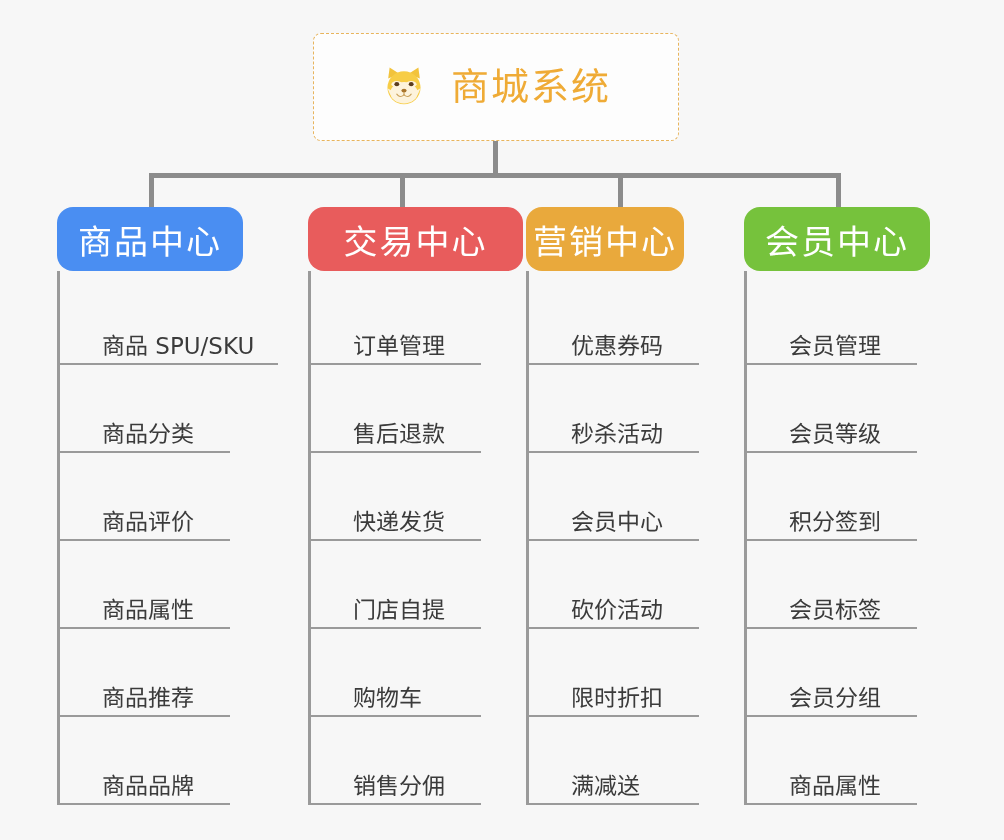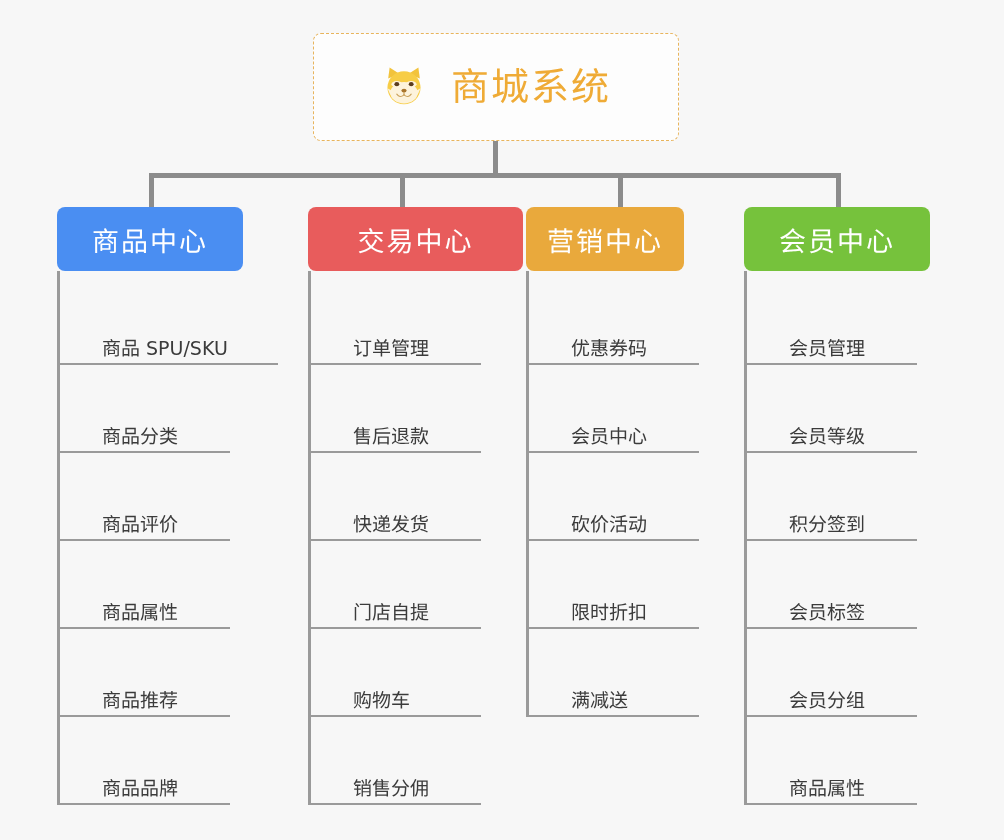--- a/index.html
+++ b/index.html
@@ -85,26 +85,26 @@
     position: absolute;
     top: 207px;
   }
   .branch-1 { left: 57px;  width: 250px; }
   .branch-2 { left: 308px; width: 220px; }
   .branch-3 { left: 526px; width: 220px; }
   .branch-4 { left: 744px; width: 220px; }
 
   .branch-header {
     height: 64px;
-    border-radius: 8px;
+    border-radius: 16px;
     display: flex;
     align-items: center;
     justify-content: center;
     color: #ffffff;
-    font-size: 27px;
+    font-size: 34px;
     letter-spacing: 2px;
     font-family: "DejaVu Sans", "Liberation Sans", sans-serif;
   }
   .branch-1 .branch-header { width: 186px; }
   .branch-2 .branch-header { width: 215px; }
   .branch-3 .branch-header { width: 158px; }
   .branch-4 .branch-header { width: 186px; text-align: right; }
 
   
   .leaf-list {
@@ -118,21 +118,21 @@
     height: 88px;
     box-sizing: border-box;
     display: flex;
     align-items: flex-end;
     padding-left: 42px;
     padding-bottom: 4px;
     border-bottom: 2px solid #9a9a9a;
     width: 170px;
   }
   .leaf-label {
-    font-size: 19px;
+    font-size: 23px;
     color: #3b3b3b;
     line-height: 1.1;
     white-space: nowrap;
     font-family: "DejaVu Sans", "Liberation Sans", sans-serif;
   }
   
   .branch-1 .leaf-item:first-child { width: 218px; }
   .branch-2 .leaf-item:first-child,
   .branch-3 .leaf-item:first-child,
   .branch-4 .leaf-item:first-child { width: 170px; }
@@ -225,20 +225,23 @@
     </div>
   </div>
 
   <div class="branch branch-3">
     <div class="branch-header" style="background-color: rgb(233, 169, 60);">营销中心</div>
     <div class="leaf-list">
       <div class="leaf-item">
           <span class="leaf-label">优惠券码</span>
         </div>
       <div class="leaf-item">
+          <span class="leaf-label">秒杀活动</span>
+        </div>
+      <div class="leaf-item">
           <span class="leaf-label">会员中心</span>
         </div>
       <div class="leaf-item">
           <span class="leaf-label">砍价活动</span>
         </div>
       <div class="leaf-item">
           <span class="leaf-label">限时折扣</span>
         </div>
       <div class="leaf-item">
           <span class="leaf-label">满减送</span>

